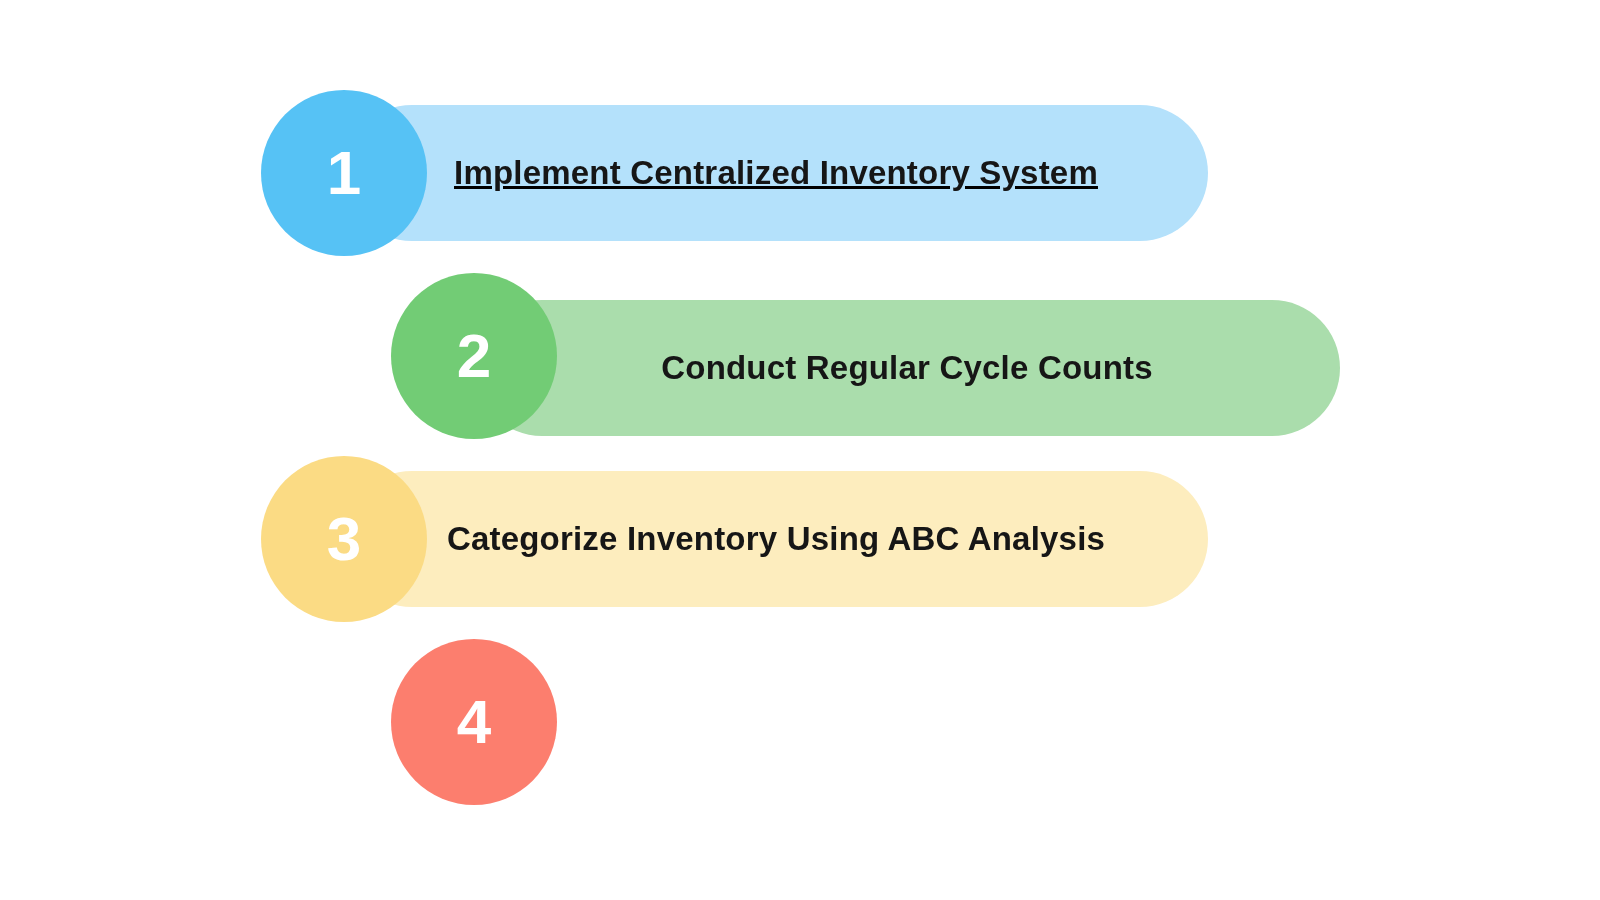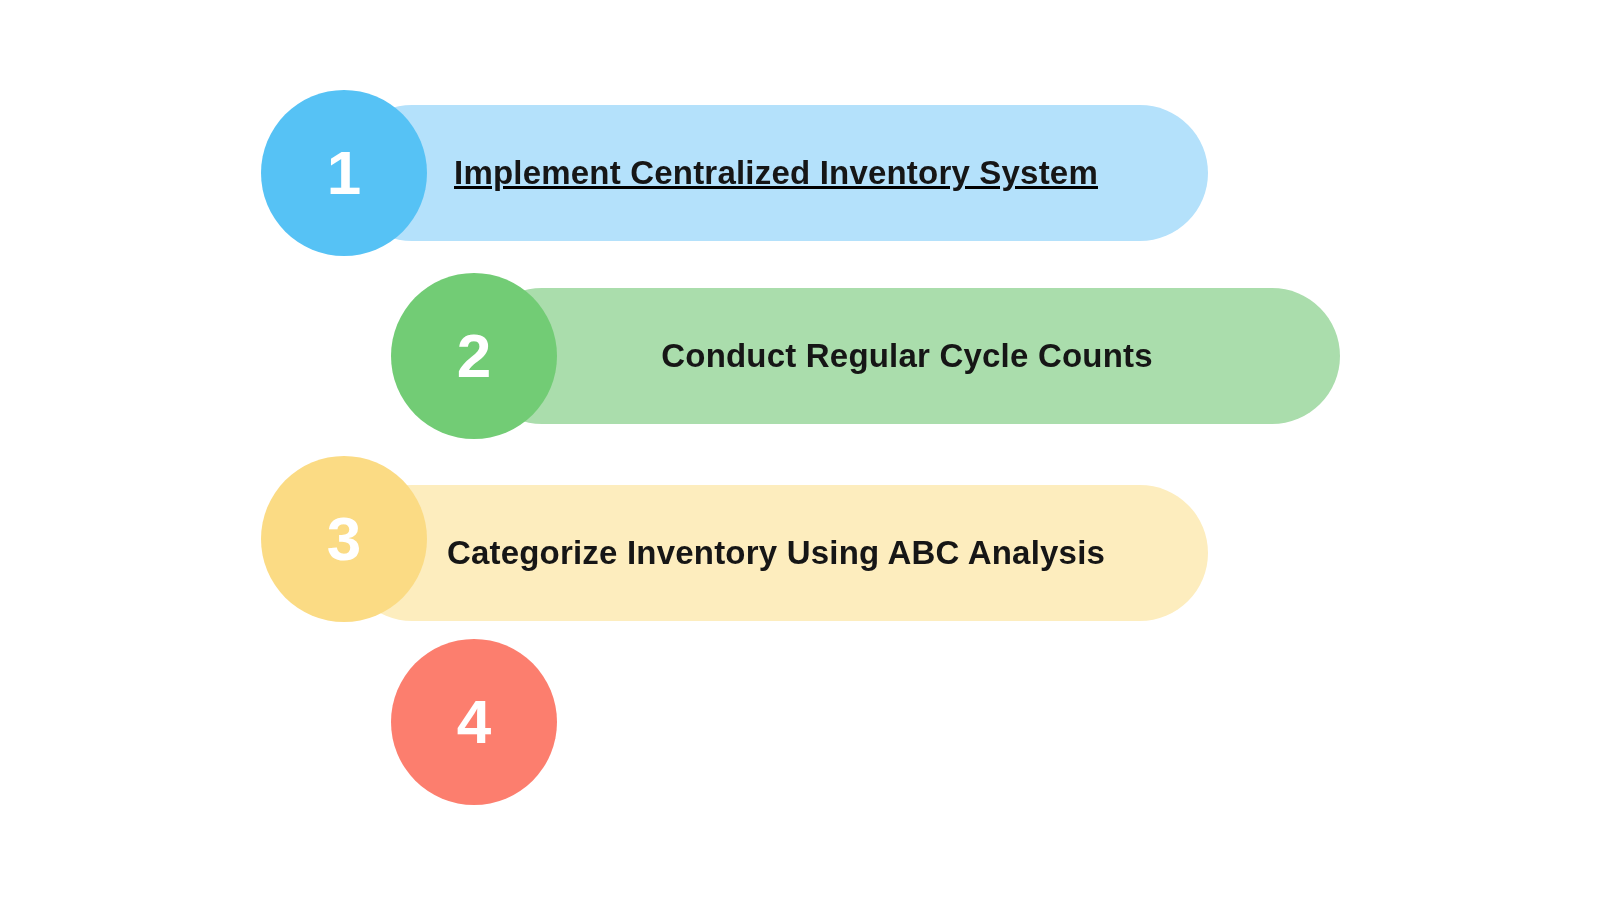--- a/index.html
+++ b/index.html
@@ -43,23 +43,23 @@
   }
   .step-number {
     font-size: 62px;
     font-weight: 700;
     color: #ffffff;
     line-height: 1;
   }
   
   .bar-1 { left: 344px; top: 105px; width: 864px; }
   .circle-1 { left: 261px; top: 90px; }
-  .bar-2 { left: 474px; top: 288px; width: 866px; }
+  .bar-2 { left: 474px; top: 300px; width: 866px; }
   .circle-2 { left: 391px; top: 273px; }
-  .bar-3 { left: 344px; top: 471px; width: 864px; margin-top: 14px; }
+  .bar-3 { left: 344px; top: 471px; width: 864px; }
   .circle-3 { left: 261px; top: 456px; }
   .bar-4 { left: 474px; top: 654px; width: 866px; }
   .circle-4 { left: 391px; top: 639px; }
 </style>
 </head>
 <body>
 
 <div class="canvas" style="background-color: rgb(255, 255, 255);">
 
   <div class="step-bar bar-1" style="background-color: rgb(180, 225, 251); text-decoration: underline;">

